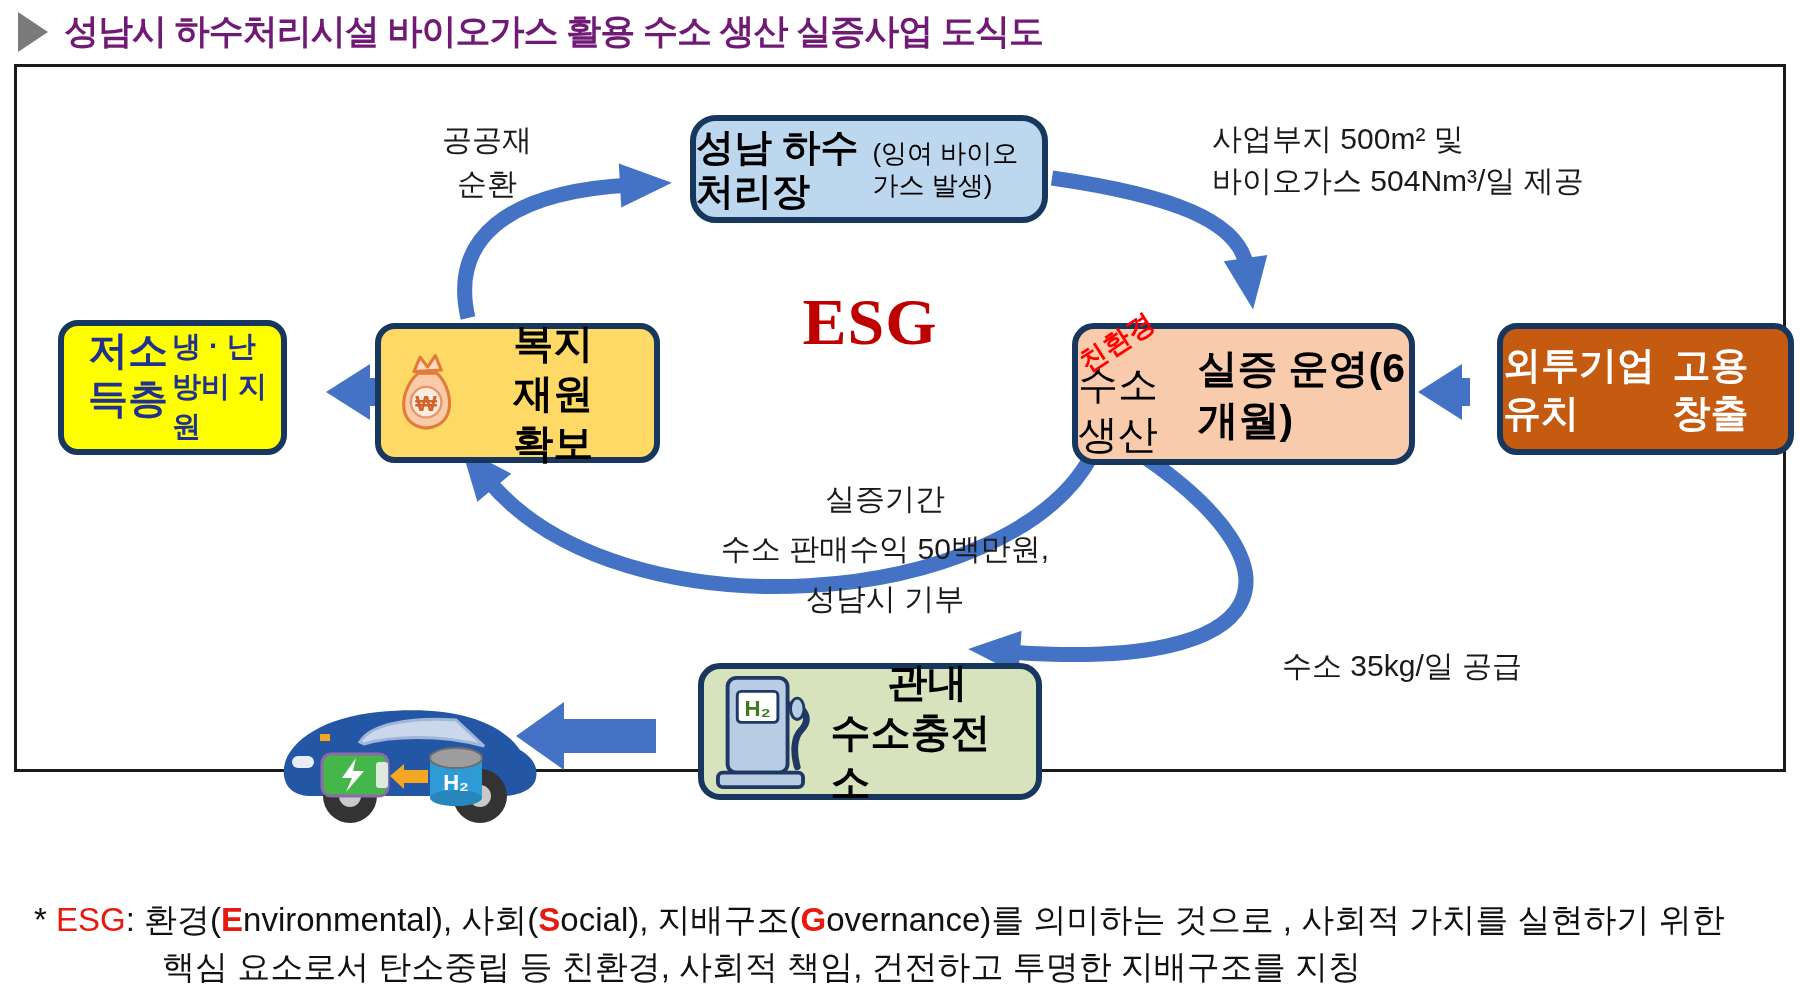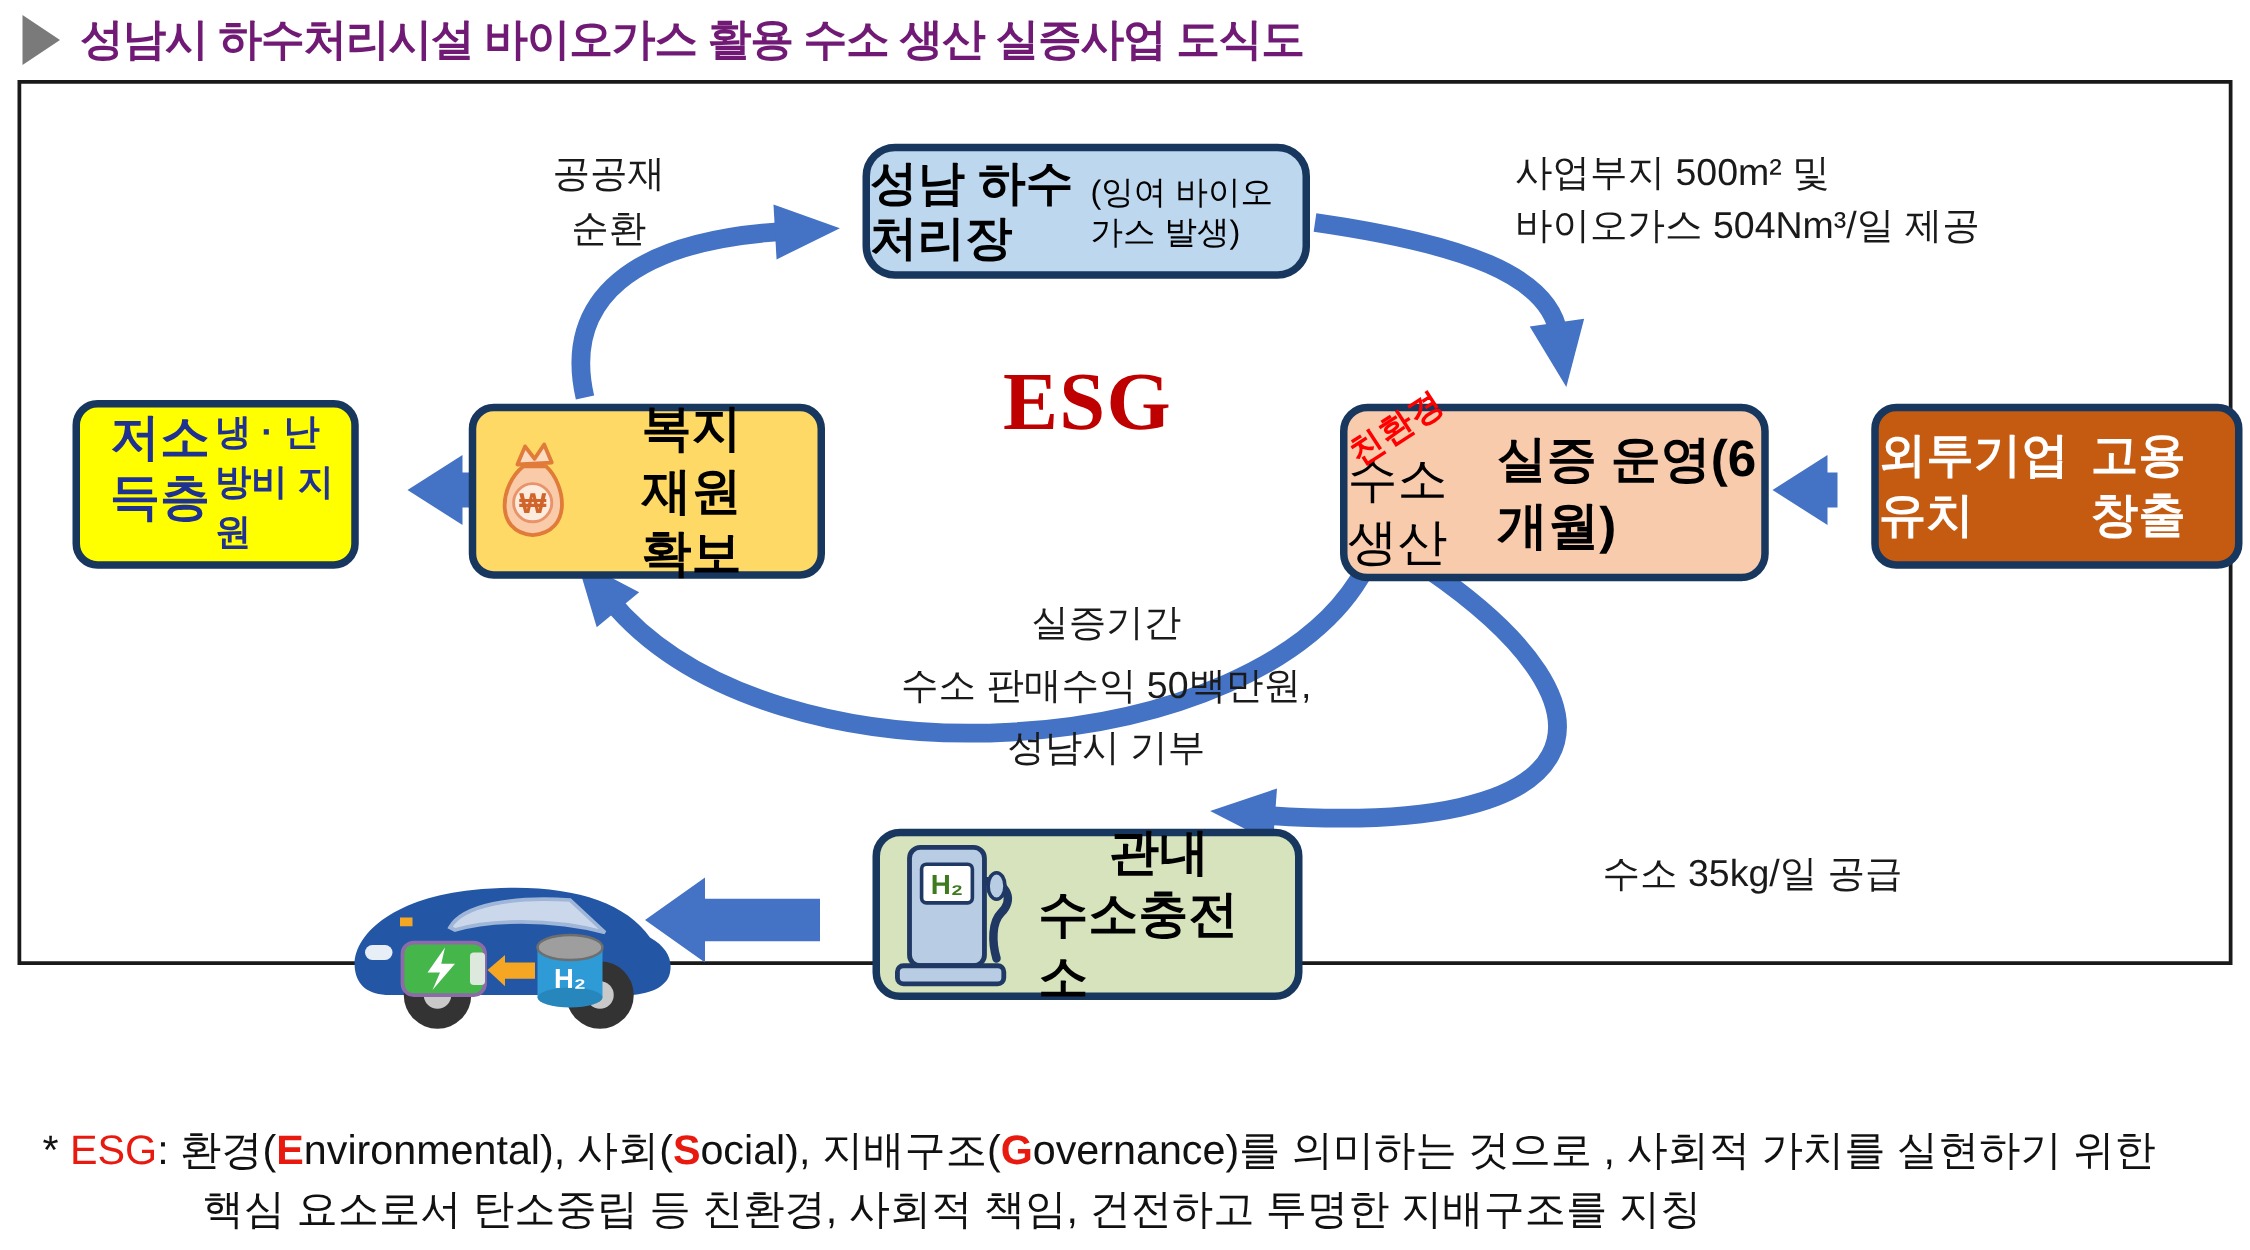--- a/index.html
+++ b/index.html
@@ -46,21 +46,21 @@
   .station .txt { display:flex; flex-direction:column; align-items:center; }
   .station .t1, .station .t2 { font-size:40px; font-weight:bold; color:#000; line-height:50px; }
 
   
   .lbl { position:absolute; z-index:2; color:#1a1a1a; font-size:30px; line-height:44px; }
   .lbl-public { left:392px; top:118px; width:190px; text-align:center; }
   .lbl-site { left:1212px; top:118px; text-align:left; line-height:42px; }
   .lbl-esg { left:788px; top:300px; width:164px; text-align:center; font-family:"Liberation Serif", serif;
     font-size:66px; font-weight:bold; color:#BE0000; letter-spacing:1px; }
   .lbl-revenue { left:650px; top:474px; width:470px; text-align:center; line-height:50px; }
-  .lbl-supply { left:1282px; top:678px; }
+  .lbl-supply { left:1282px; top:644px; }
 
   
   .car-wrap { position:absolute; left:258px; top:672px; width:310px; height:160px; z-index:2; }
 
   
   .footnote { position:absolute; left:34px; top:896px; font-size:33px; line-height:47px; color:#111; }
   .footnote .line2 { padding-left:128px; }
   .fn-red { color:#E8190F; }
   .fn-rb { color:#E8190F; font-weight:bold; }
 

